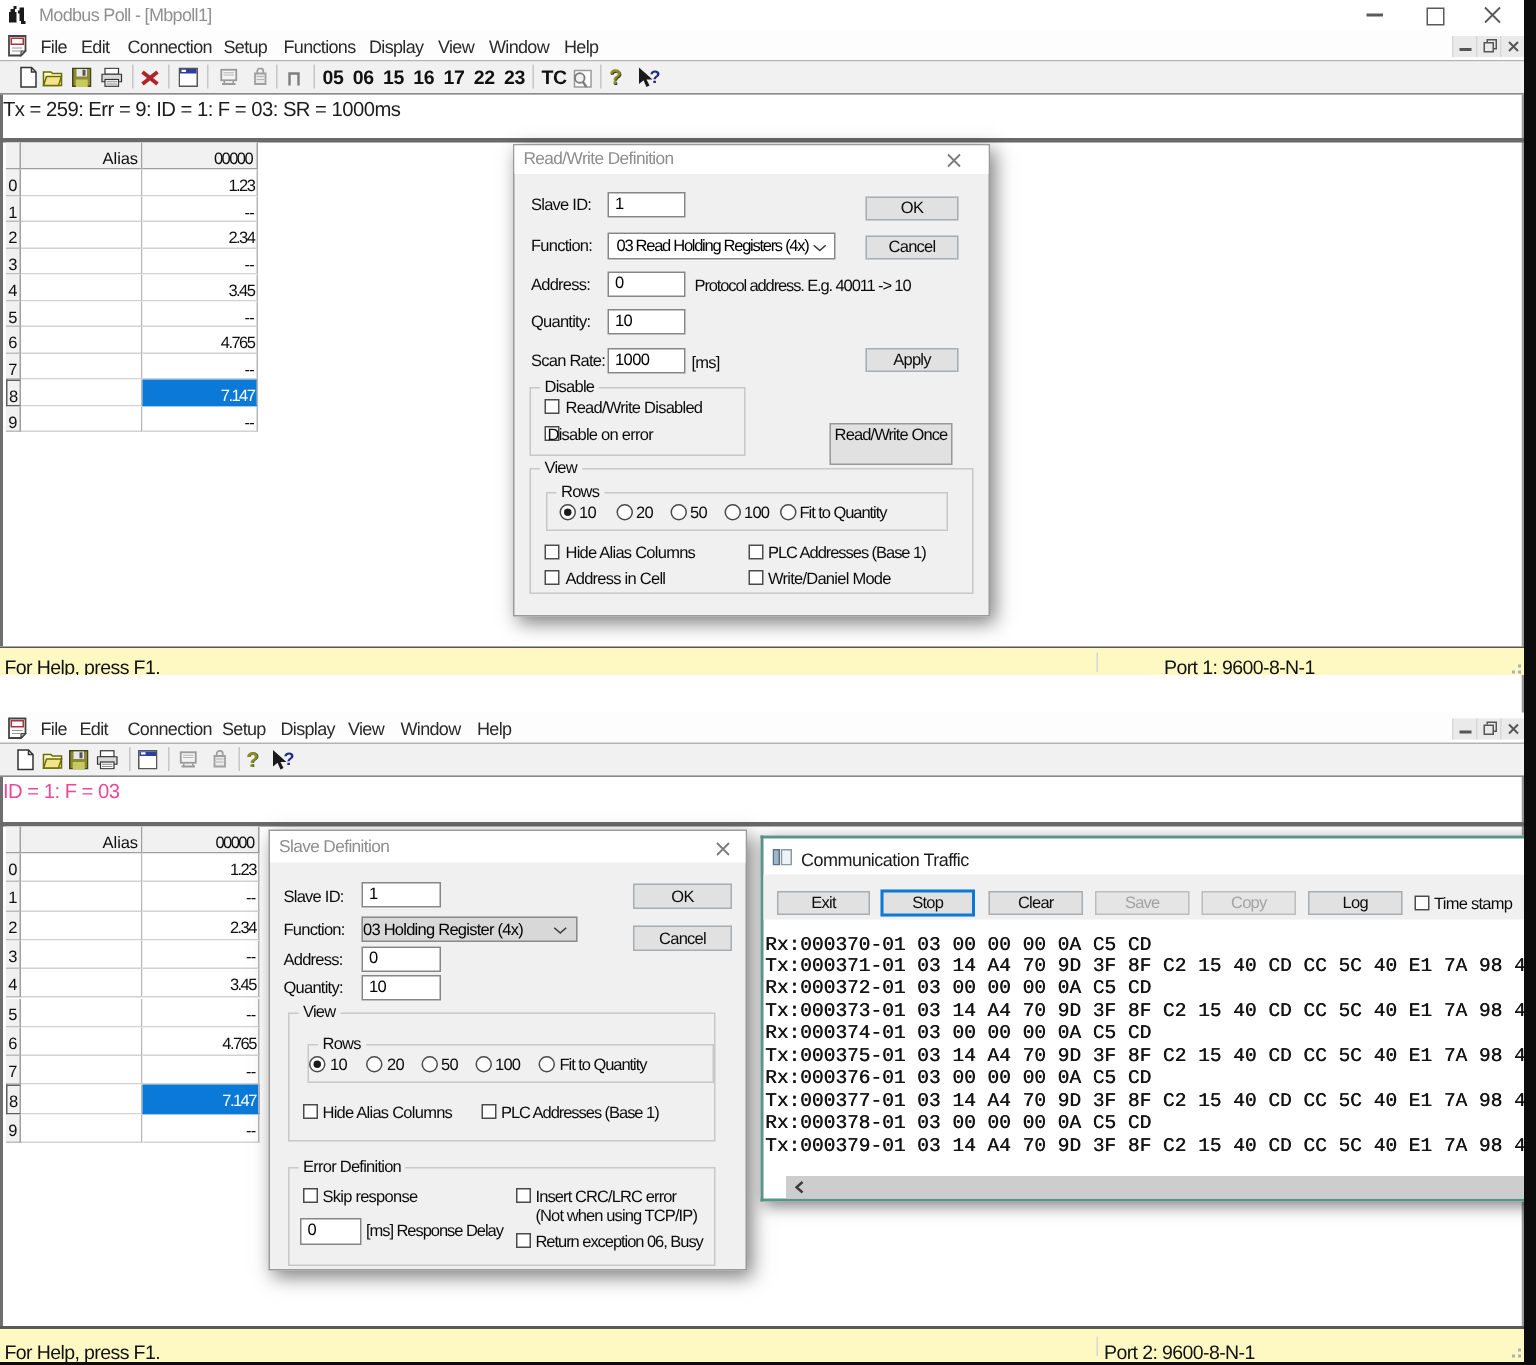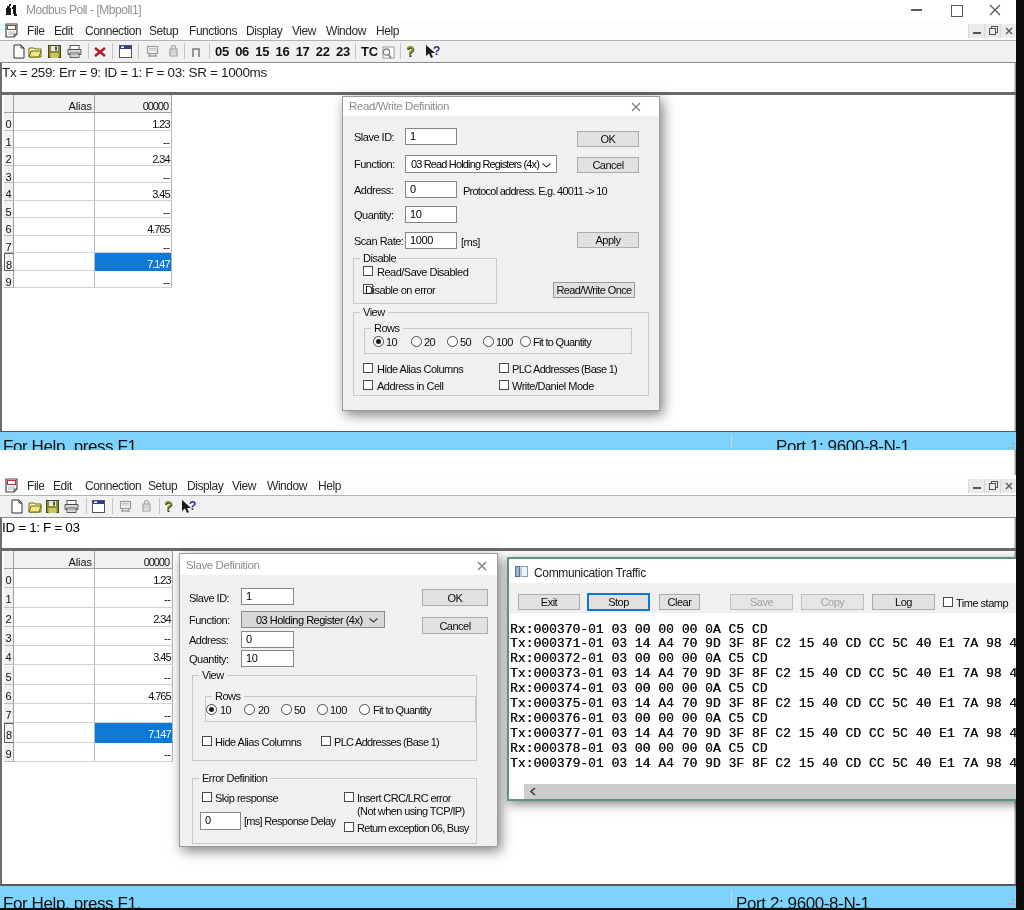--- a/index.html
+++ b/index.html
@@ -6,21 +6,21 @@
  font-family:"Liberation Sans",sans-serif;-webkit-font-smoothing:antialiased}
 .abs{position:absolute}
 .win{position:absolute;left:0;width:1016px;background:#fff;box-shadow:inset -1.5px 0 0 #9a9a9a}
 .titlebar{position:absolute;left:0;top:0;width:100%;height:20px;background:#fff}
 .ttext{position:absolute;left:26px;top:3px;font-size:12px;letter-spacing:-0.45px;color:#909090}
 .menubar{position:absolute;left:0;width:100%;height:21px;background:#fdfdfd;border-bottom:1px solid #b3b3b3;box-sizing:border-box}
 .mi{position:absolute;top:4px;font-size:12px;letter-spacing:-0.45px;color:#2a2a2a}
 .toolbar{position:absolute;left:0;width:100%;height:21px;background:#f1f1f1;border-bottom:1px solid #c9c9c9}
 .tsep{position:absolute;top:2px;width:1px;height:16px;background:#c6c6c6}
 .tnum{position:absolute;top:3px;font-size:13px;font-weight:bold;letter-spacing:-0.3px;color:#111}
-.statusbar{position:absolute;left:0;width:100%;height:19px;background:#7dd3fc;border-top:1px solid #d0d0d0;font-size:17px;letter-spacing:-0.4px;color:#111}
+.statusbar{position:absolute;left:0;width:100%;height:19px;background:#fef9c3;border-top:1px solid #d0d0d0;font-size:13px;letter-spacing:-0.4px;color:#111}
 .capbtn{position:absolute;top:0;width:14px;height:16px}
 .mdib{position:absolute;width:16px;height:14px;background:#eaeaea;border-left:1px solid #d8d8d8;box-sizing:border-box}
 .hline{position:absolute;left:0;width:100%}
 .grid{position:absolute;font-size:11px;letter-spacing:-1.05px;color:#0f0f0f}
 .gc{position:absolute;box-sizing:border-box;border-right:1px solid #b7b7b7;border-bottom:1px solid #d2d2d2;background:#fff}
 .gh{background:#f1f1f1;border-right:1px solid #9f9f9f;border-bottom:1px solid #9f9f9f}
 .gn{background:#f1f1f1;border-right:1px solid #9f9f9f;border-bottom:1px solid #bdbdbd;text-align:center}
 .gv{text-align:right;padding-right:1.5px}
 .dlg{position:absolute;background:#f0f0f0;border:1px solid #9b9b9b;box-shadow:3px 4px 12px rgba(0,0,0,0.5)}
 .dtitle{position:absolute;left:0;top:0;width:100%;height:19px;background:#fff}
@@ -264,21 +264,21 @@
       </svg>
   <div class="tsep" style="left:159px"></div>
   <span style="position:absolute;left:164px;top:2px;font-size:14px;font-weight:bold;color:#8f8f1f;text-shadow:0.5px 0.5px 0 #333">?</span>
   <svg style="left:180px;top:3px" width="17" height="16" viewBox="0 0 17 16">
         <path d="M2 1 L2 12 L5 9.5 L7 14 L9 13 L7 9 L11 9 Z" fill="#1a1a1a"></path>
         <text x="9" y="11" font-size="12" font-weight="bold" fill="#242c80" font-family="Liberation Sans">?</text>
       </svg>
  </div>
  <div class="hline" style="top:67px;height:1px;background:#8a8a8a"></div>
  <div class="abs" style="left:0;top:68px;width:2px;height:366px;background:#6e6e6e"></div>
- <span class="abs" style="left:2px;top:70px;font-size:13.5px;letter-spacing:-0.35px;color:#000000">ID = 1: F = 03</span>
+ <span class="abs" style="left:2px;top:70px;font-size:13.5px;letter-spacing:-0.35px;color:#ec4899">ID = 1: F = 03</span>
  <div class="hline" style="top:98px;height:3px;background:#6a6a6a"></div>
  <div class="grid" style="left:4px;top:101px">
   <div class="gc gh" style="left:0;top:0;width:10px;height:18px"></div>
   <div class="gc gh" style="left:10px;top:0;width:81px;height:18px;line-height:23px;text-align:right;padding-right:2px;letter-spacing:-0.05px">Alias</div>
   <div class="gc gh" style="left:91px;top:0;width:78px;height:18px;line-height:23px;text-align:right;padding-right:3px">00000</div>
   <div class="gc gn" style="left:0;top:18.0px;width:10px;height:19.3px;line-height:23px;letter-spacing:0">0</div>
   <div class="gc" style="left:10px;top:18.0px;width:81px;height:19.3px"></div>
   <div class="gc gv" style="left:91px;top:18.0px;width:78px;height:19.3px;line-height:23px">1.23</div>
   <div class="gc gn" style="left:0;top:37.3px;width:10px;height:19.3px;line-height:23px;letter-spacing:0">1</div>
   <div class="gc" style="left:10px;top:37.3px;width:81px;height:19.3px"></div>
@@ -341,24 +341,24 @@
  <span class="lab" style="left:120px;top:88px;letter-spacing:-0.75px">Protocol address. E.g. 40011 -&gt; 10</span>
  <span class="lab" style="left:11px;top:112px">Quantity:</span>
  <div class="inp" style="left:62px;top:109px;width:52px;height:17px">10</div>
  <span class="lab" style="left:11px;top:138px">Scan Rate:</span>
  <div class="inp" style="left:62px;top:135px;width:52px;height:17px">1000</div>
  <span class="lab" style="left:118px;top:139px">[ms]</span>
  <div class="btn" style="left:234px;top:135px;width:62px;height:16px;line-height:15px">Apply</div>
  <div class="grp" style="left:10px;top:161px;width:144px;height:46px"></div>
  <span class="glab" style="left:17px;top:155px">Disable</span>
  <div class="cb" style="left:20px;top:169px"></div>
-    <span class="lab" style="left:34px;top:169px">Read/Save Disabled</span>
+    <span class="lab" style="left:34px;top:169px">Read/Write Disabled</span>
  <div class="cb" style="left:20px;top:187px"></div>
     <span class="lab" style="left:22px;top:187px">Disable on error</span>
- <div class="btn" style="left:210px;top:185px;width:82px;height:16px;line-height:15px;border-color:#999;letter-spacing:-0.6px">Read/Write Once</div>
+ <div class="btn" style="left:210px;top:185px;width:82px;height:28px;line-height:15px;border-color:#999;letter-spacing:-0.6px">Read/Write Once</div>
  <div class="grp" style="left:10px;top:215px;width:296px;height:84px"></div>
  <span class="glab" style="left:17px;top:209px">View</span>
  <div class="grp" style="left:21px;top:231px;width:268px;height:26px"></div>
  <span class="glab" style="left:28px;top:225px">Rows</span>
  <div class="rad" style="left:30px;top:239px">
       <div class="rdot"></div>
     </div>
     <span class="lab" style="left:43px;top:239px">10</span>
  <div class="rad" style="left:68px;top:239px"></div>
     <span class="lab" style="left:81px;top:239px">20</span>
@@ -380,21 +380,21 @@
 <div id="dlg2" class="dlg" style="left:179px;top:553px;width:317px;height:292px">
  <div class="dtitle" style="height:21px"></div>
  <span class="dttext" style="top:5px">Slave Definition</span>
  <svg class="abs" style="left:297px;top:7px" width="10" height="10" viewBox="0 0 10 10">
       <path d="M1 1 L9 9 M9 1 L1 9" stroke="#7b7b7b" stroke-width="1.2"></path>
     </svg>
  <span class="lab" style="left:9px;top:38px">Slave ID:</span>
  <div class="inp" style="left:61px;top:34px;width:53px;height:17px">1</div>
  <div class="btn" style="left:242px;top:35px;width:66px;height:17px;line-height:16px">OK</div>
  <span class="lab" style="left:9px;top:60px">Function:</span>
- <div class="combo" style="left:61px;top:57px;width:144px;height:17px;background:#d8d8d8;line-height:16px;border-color:#8a8a8a"><span style="margin-left:14px;letter-spacing:-0.5px">03 Holding Register (4x)</span><svg style="right:6px;top:6px;left:auto" width="9" height="5" viewBox="0 0 9 5">
+ <div class="combo" style="left:61px;top:57px;width:144px;height:17px;background:#d8d8d8;line-height:16px;border-color:#8a8a8a"><span style="margin-left:0;letter-spacing:-0.5px">03 Holding Register (4x)</span><svg style="right:6px;top:6px;left:auto" width="9" height="5" viewBox="0 0 9 5">
         <path d="M0.5 0.5 L4.5 4 L8.5 0.5" stroke="#3c3c3c" stroke-width="1.1" fill="none"></path>
       </svg></div>
  <div class="btn" style="left:242px;top:63px;width:66px;height:17px;line-height:16px">Cancel</div>
  <span class="lab" style="left:9px;top:80px">Address:</span>
  <div class="inp" style="left:61px;top:77px;width:53px;height:17px">0</div>
  <span class="lab" style="left:9px;top:99px">Quantity:</span>
  <div class="inp" style="left:61px;top:96px;width:53px;height:17px">10</div>
  <div class="grp" style="left:12px;top:121px;width:285px;height:86px"></div>
  <span class="glab" style="left:19px;top:115px">View</span>
  <div class="grp" style="left:25px;top:142px;width:271px;height:26px"></div>
@@ -429,21 +429,21 @@
 </div>
 <div id="comm" class="abs" style="left:507px;top:557px;width:517px;height:244px;background:#fff;border:2px solid #5a9488;border-right:none;box-sizing:border-box;box-shadow:2px 3px 10px rgba(0,0,0,0.5)">
  <svg style="left:6px;top:7px" width="13" height="11" viewBox="0 0 13 11">
       <rect x="0.5" y="0.5" width="4" height="10" fill="#9db6c9" stroke="#5a7286"></rect>
       <rect x="6" y="0.5" width="6.5" height="10" fill="#eef3f6" stroke="#8a9aa6"></rect>
     </svg>
  <span class="abs" style="left:25px;top:7px;font-size:12px;letter-spacing:-0.35px;color:#1a1a1a">Communication Traffic</span>
  <div class="abs" style="left:0;top:24px;width:515px;height:30px;background:#f0f0f0"></div>
  <div class="btn" style="left:9px;top:35px;width:62px;height:16px;line-height:15px">Exit</div>
  <div class="btn" style="left:78px;top:34px;width:63px;height:18px;line-height:14px;border:2px solid #0a79d8">Stop</div>
- <div class="btn" style="left:150px;top:35px;width:41px;height:16px;line-height:15px">Clear</div>
+ <div class="btn" style="left:150px;top:35px;width:63px;height:16px;line-height:15px">Clear</div>
  <div class="btn" style="left:221px;top:35px;width:63px;height:16px;line-height:15px;color:#a3a3a3;border-color:#bdbdbd;background:#e5e5e5">Save</div>
  <div class="btn" style="left:292px;top:35px;width:63px;height:16px;line-height:15px;color:#a3a3a3;border-color:#bdbdbd;background:#e5e5e5">Copy</div>
  <div class="btn" style="left:363px;top:35px;width:63px;height:16px;line-height:15px">Log</div>
  <div class="cb" style="left:434px;top:38px"></div>
     <span class="lab" style="left:447px;top:38px;letter-spacing:-0.5px">Time stamp</span>
  <pre class="abs" style="left:1px;top:63.5px;margin:0;font-family:'Liberation Mono',monospace;font-size:13px;line-height:14.9px;color:#141414;text-shadow:0.3px 0 0 #141414">Rx:000370-01 03 00 00 00 0A C5 CD
 Tx:000371-01 03 14 A4 70 9D 3F 8F C2 15 40 CD CC 5C 40 E1 7A 98 46 3F
 Rx:000372-01 03 00 00 00 0A C5 CD
 Tx:000373-01 03 14 A4 70 9D 3F 8F C2 15 40 CD CC 5C 40 E1 7A 98 46 3F
 Rx:000374-01 03 00 00 00 0A C5 CD

